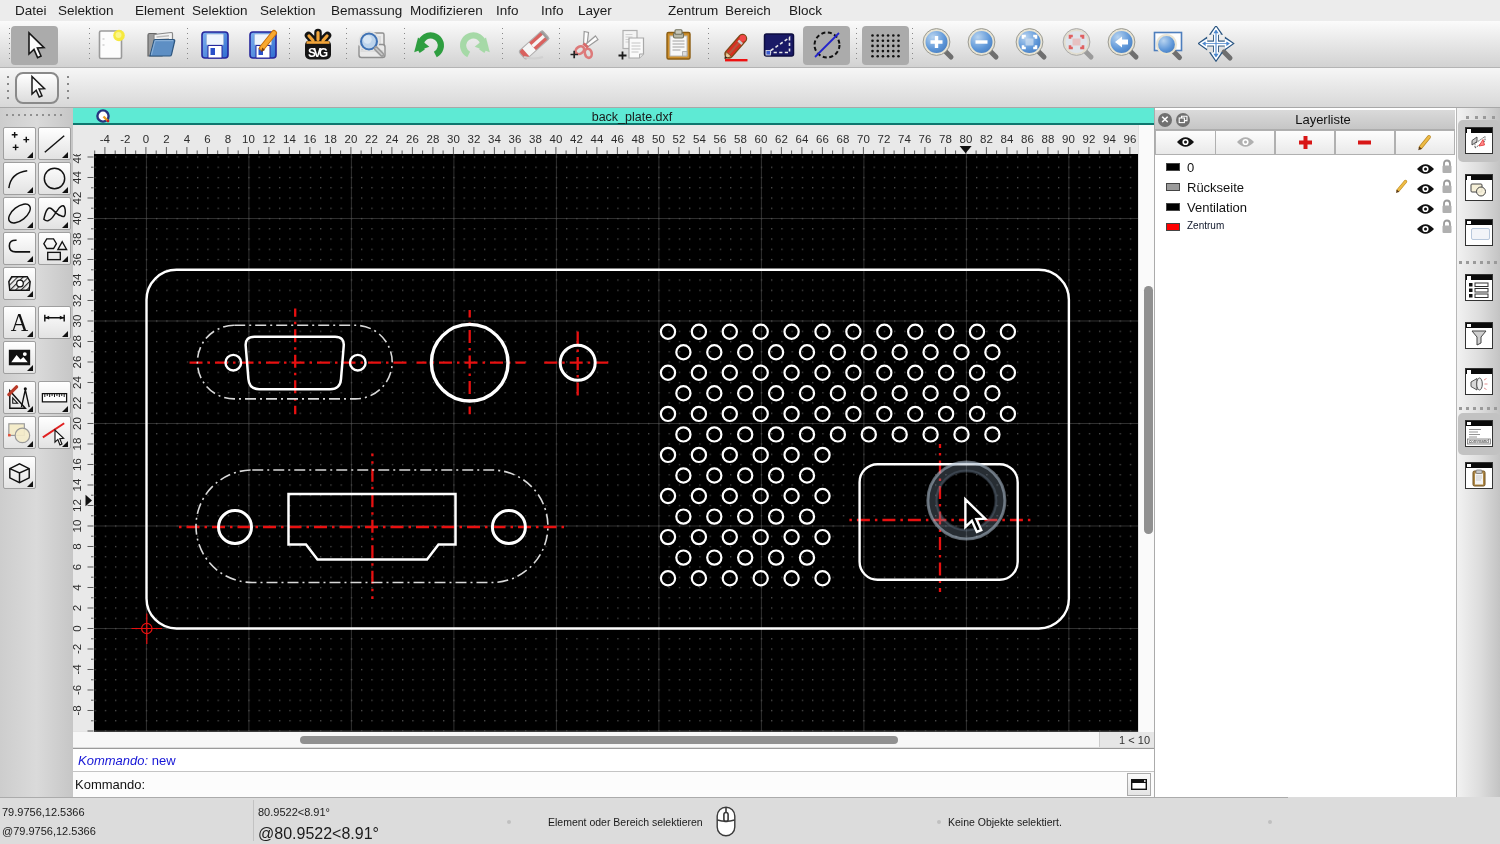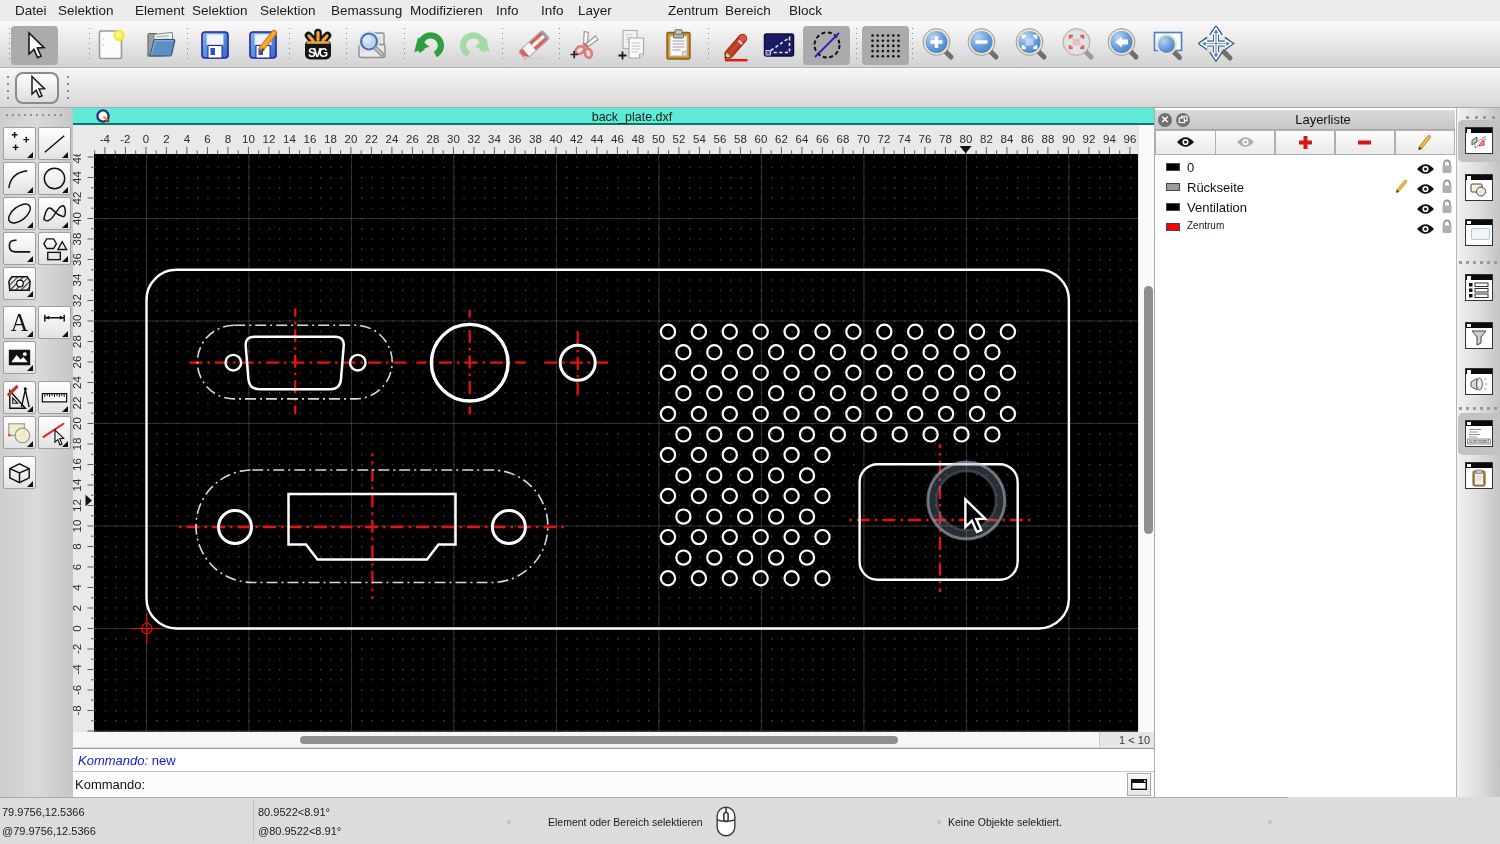--- a/index.html
+++ b/index.html
@@ -820,21 +820,21 @@
     </div>
     <div style="position:absolute;left:2px;top:153.5px;width:42px;height:3px;background-image:repeating-linear-gradient(90deg,#9a9a9a 0 2.5px,transparent 2.5px 7px)"></div>
     <div style="position:absolute;left:2px;top:299.1px;width:42px;height:3px;background-image:repeating-linear-gradient(90deg,#9a9a9a 0 2.5px,transparent 2.5px 7px)"></div>
   </div>
 
 <div class="abs" style="left:0;top:797px;width:1288px;height:47px;background:#dcdcdc;border-top:1px solid #ababab;box-sizing:border-box;color:#1a1a1a">
     <div style="position:absolute;left:2px;top:7.5px;font-size:11px">79.9756,12.5366</div>
     <div style="position:absolute;left:2px;top:26.5px;font-size:11px">@79.9756,12.5366</div>
     <div style="position:absolute;left:253px;top:2px;width:1px;height:41px;background:#c2c2c2"></div>
     <div style="position:absolute;left:258px;top:7.5px;font-size:11px">80.9522&lt;8.91°</div>
-    <div style="position:absolute;left:258px;top:26.5px;font-size:11px">@80.9522&lt;8.91°</div>
+    <div style="position:absolute;left:258px;top:26.5px;font-size:16px">@80.9522&lt;8.91°</div>
     <div style="position:absolute;left:507px;top:22px;width:4px;height:4px;border-radius:50%;background:#c0c0c0"></div>
     <div style="position:absolute;left:548px;top:18px;font-size:10.5px">Element oder Bereich selektieren</div>
     <svg style="position:absolute;left:716px;top:8px" width="20" height="31" viewBox="0 0 20 31">
       <rect x="1.2" y="1.2" width="17.6" height="28.6" rx="8.8" fill="#fff" stroke="#3a3a3a" stroke-width="1.4"></rect>
       <path d="M10 1.5 V7" stroke="#3a3a3a" stroke-width="1.6"></path>
       <rect x="7.9" y="6.5" width="4.2" height="9" rx="2.1" fill="#fff" stroke="#3a3a3a" stroke-width="1.6"></rect>
       <path d="M1.5 14 Q10 16.5 18.5 14" fill="none" stroke="#3a3a3a" stroke-width="1.6"></path>
     </svg>
     <div style="position:absolute;left:937px;top:22px;width:4px;height:4px;border-radius:50%;background:#c0c0c0"></div>
     <div style="position:absolute;left:948px;top:18px;font-size:10.5px">Keine Objekte selektiert.</div>

